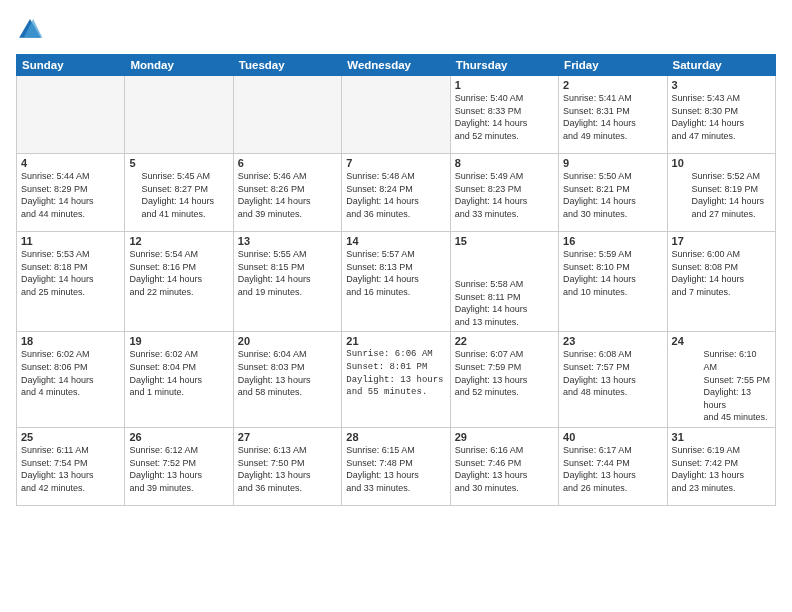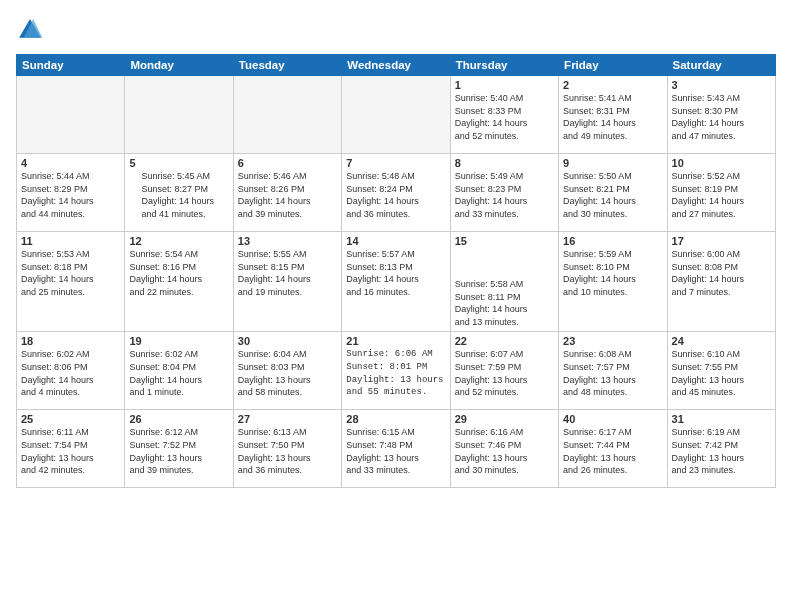--- a/index.html
+++ b/index.html
@@ -192,21 +192,21 @@
           </td>
           <td>
             <span class="day-num">9</span>
             <div class="cell-text" style="white-space: pre-line;">Sunrise: 5:50 AM
 Sunset: 8:21 PM
 Daylight: 14 hours
 and 30 minutes.</div>
           </td>
           <td>
             <span class="day-num">10</span>
-            <div class="cell-text" style="white-space: pre-line;">Sunrise: 5:52 AM
+            <div class="cell-text" style="white-space: pre-line; margin-left: 20px;">Sunrise: 5:52 AM
 Sunset: 8:19 PM
 Daylight: 14 hours
 and 27 minutes.</div>
           </td>
         </tr>
         <tr>
           <td>
             <span class="day-num">11</span>
             <div class="cell-text" style="white-space: pre-line;">Sunrise: 5:53 AM
 Sunset: 8:18 PM
@@ -265,21 +265,21 @@
 and 4 minutes.</div>
           </td>
           <td>
             <span class="day-num">19</span>
             <div class="cell-text" style="white-space: pre-line;">Sunrise: 6:02 AM
 Sunset: 8:04 PM
 Daylight: 14 hours
 and 1 minute.</div>
           </td>
           <td>
-            <span class="day-num">30</span>
+            <span class="day-num">20</span>
             <div class="cell-text" style="white-space: pre-line;">Sunrise: 6:04 AM
 Sunset: 8:03 PM
 Daylight: 13 hours
 and 58 minutes.</div>
           </td>
           <td>
             <span class="day-num">21</span>
             <div class="cell-text" style="white-space: pre-line; font-family: Liberation Mono, monospace;">Sunrise: 6:06 AM
 Sunset: 8:01 PM
 Daylight: 13 hours
@@ -294,21 +294,21 @@
           </td>
           <td>
             <span class="day-num">23</span>
             <div class="cell-text" style="white-space: pre-line;">Sunrise: 6:08 AM
 Sunset: 7:57 PM
 Daylight: 13 hours
 and 48 minutes.</div>
           </td>
           <td>
             <span class="day-num">24</span>
-            <div class="cell-text" style="white-space: pre-line;">Sunrise: 6:10 AM
+            <div class="cell-text" style="white-space: pre-line; margin-left: 32px;">Sunrise: 6:10 AM
 Sunset: 7:55 PM
 Daylight: 13 hours
 and 45 minutes.</div>
           </td>
         </tr>
         <tr>
           <td>
             <span class="day-num">25</span>
             <div class="cell-text" style="white-space: pre-line;">Sunrise: 6:11 AM
 Sunset: 7:54 PM

